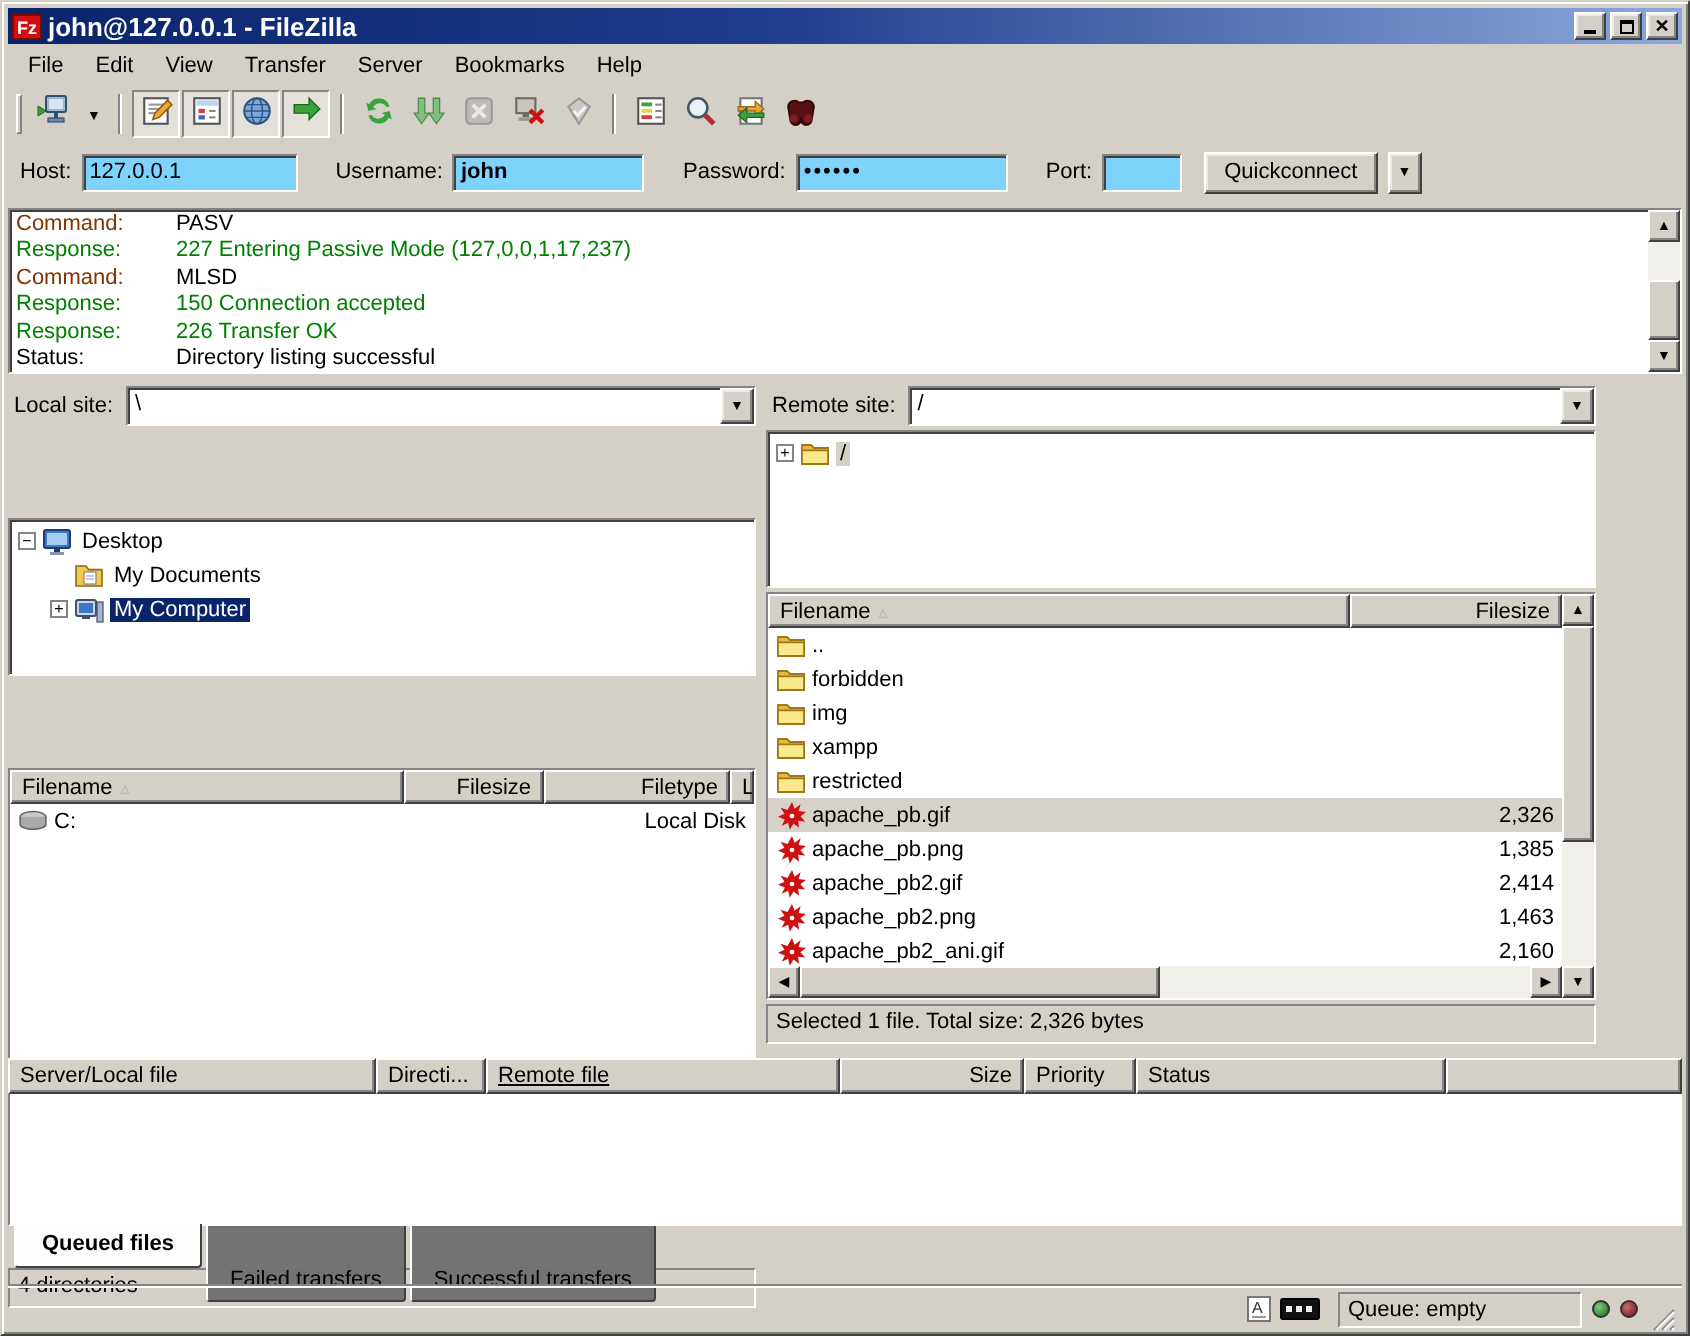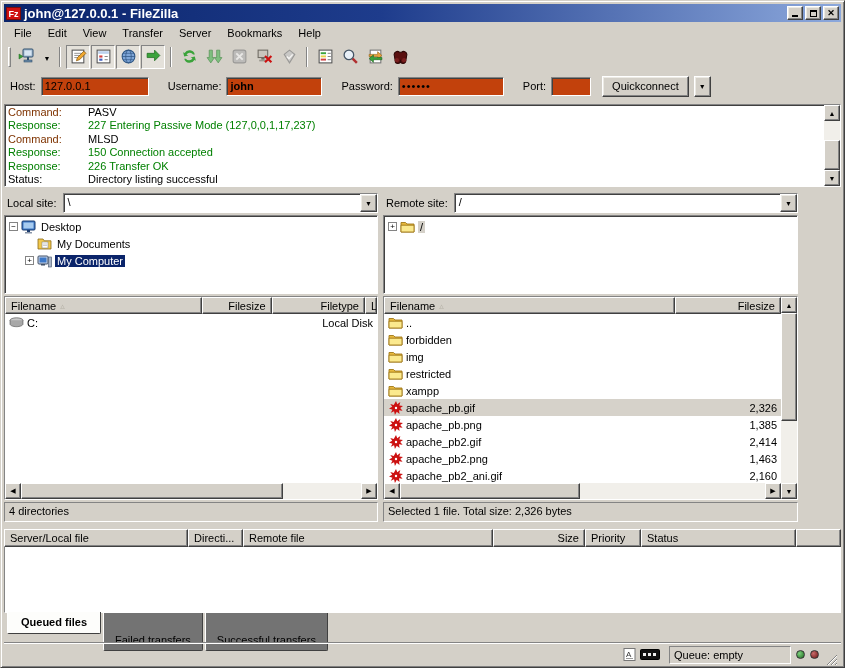--- a/index.html
+++ b/index.html
@@ -35,40 +35,40 @@
   .tsep { width:2px; height:20px; border-left:1px solid #848484; border-right:1px solid #fff; margin:0 4px; }
   .tbtn { width:24px; height:24px; display:flex; align-items:center; justify-content:center; }
   .tbtn.pressed { border:1px solid; border-color:#848484 #fff #fff #848484; background:#E4E1DA; }
   .tbtn.disabled { filter:grayscale(1) opacity(.75); }
   .tbtn .dd { font-size:7px; }
   .tbtn.narrow { width:14px; }
 
   
   .quickbar { height:30px; flex:none; display:flex; align-items:center; gap:5px; padding:0 6px; }
   .quickbar label { white-space:nowrap; }
-  .qc-input { height:19px; background:#c2410c; font-family:"Liberation Sans",sans-serif; font-size:11px; padding:1px 3px; outline:none; }
+  .qc-input { height:19px; background:#7dd3fc; font-family:"Liberation Sans",sans-serif; font-size:11px; padding:1px 3px; outline:none; }
   .qc-btn { height:21px; padding:0 9px; font-size:11px; font-family:"Liberation Sans",sans-serif; }
   .qc-dd { width:17px; height:21px; font-size:7px; display:flex; align-items:center; justify-content:center; }
 
   
   .log { height:83px; flex:none; margin-top:3px; background:#fff; position:relative; overflow:hidden; padding:1px 3px; }
   .log-line { display:flex; line-height:13.4px; white-space:nowrap; }
   .log-label { width:80px; flex:none; }
   .log-line.command .log-label, .log-line.command .log-text { color:#7F3300; }
   .log-line.command .log-text { color:#000; }
   .log-line.response .log-label, .log-line.response .log-text { color:#008000; }
   .vsb { position:absolute; top:0; right:0; bottom:0; width:16px; background:#F1EFEA; display:flex; flex-direction:column; }
   .sb-btn { width:16px; height:16px; flex:none; display:flex; align-items:center; justify-content:center; font-size:7px; background:#D4D0C8; border:1px solid; border-color:#fff #404040 #404040 #fff; box-shadow:inset -1px -1px 0 #848484; }
   .sb-thumb-v { width:16px; flex:none; background:#D4D0C8; border:1px solid; border-color:#fff #404040 #404040 #fff; box-shadow:inset -1px -1px 0 #848484; }
   .sb-track { flex:1; }
 
   
   .middle { height:329px; flex:none; display:flex; margin-top:6px; }
   .pane { display:flex; flex-direction:column; }
-  .pane.local { width:374px; }
+  .pane.local { width:374px;gap:44px; }
   .pane.remote { width:415px; }
   .vsplit { width:5px; }
 
   .sitebar { height:20px; flex:none; display:flex; align-items:center; }
   .sitebar .slabel { padding:0 6px 0 3px; white-space:nowrap; }
   .combo { flex:1; height:20px; display:flex; background:#fff; }
   .combo .cval { flex:1; padding:2px 4px; }
   .combo-dd { width:17px; height:18px; flex:none; font-size:7px; display:flex; align-items:center; justify-content:center; }
 
   .treebox { flex:none; height:79px; margin-top:2px; background:#fff; overflow:hidden; padding:2px 1px; }
@@ -99,21 +99,21 @@
 
   .hsb { height:16px; flex:none; background:#F1EFEA; display:flex; }
   .sb-thumb-h { height:16px; flex:none; background:#D4D0C8; border:1px solid; border-color:#fff #404040 #404040 #fff; box-shadow:inset -1px -1px 0 #848484; }
   .vscroll { width:16px; flex:none; background:#F1EFEA; display:flex; flex-direction:column; }
 
   .panestatus { height:20px; flex:none; margin-top:2px; background:#D4D0C8; border:1px solid; border-color:#848484 #fff #fff #848484; padding:2px 4px; white-space:nowrap; overflow:hidden; }
 
   
   .queuewrap { margin-top:7px; flex:none; display:flex; flex-direction:column; }
   .qheader { height:18px; flex:none; display:flex; background:#D4D0C8; }
-  .qheader .hcol.q0 { width:184px; } .qheader .hcol.q1 { width:55px; } .qheader .hcol.q2 { width:250px; }
+  .qheader .hcol.q0 { width:184px; } .qheader .hcol.q1 { width:55px; } .qheader .hcol.q2 { width:177px;text-decoration:underline; }
   .qheader .hcol.q3 { width:92px; } .qheader .hcol.q4 { width:56px; } .qheader .hcol.q5 { width:155px; }
   .qheader .hcol.q6 { flex:1; }
   .qbody { height:66px; flex:none; background:#fff; border:1px solid; border-color:#848484 #fff #fff #848484; border-top:none; }
 
   
   .tabsrow { height:22px; flex:none; display:flex; align-items:flex-start; padding-left:3px; }
   .tab { background:#737373; border:1px solid; border-color:#fff #404040 #404040 #fff; border-top:none; border-radius:0 0 2px 2px; padding:21px 11px 4px; margin-right:2px; white-space:nowrap; }
   .tab.active { background:#FDFDFB; font-weight:bold; padding:4px 13px 5px; position:relative; top:-1px; z-index:2; }
 
   .strip { height:7px; flex:none; }
@@ -489,33 +489,33 @@
                 <div class="cell c1 r"></div>
               </div>
               <div class="lrow">
                 <div class="cell c0">
                   <span class="ficon">
                     <svg width="15" height="12" viewBox="0 0 15 12">
                       <path d="M1 1.5h4.5L7 3h7v8H1z" fill="#E8B93E" stroke="#A07818" stroke-width="0.9"></path>
                       <path d="M1 4.2h13V11H1z" fill="#FBE98E" stroke="#A07818" stroke-width="0.9"></path>
                     </svg>
                   </span>
-                  <span>restricted</span>
+                  <span>xampp</span>
                 </div>
                 <div class="cell c1 r"></div>
               </div>
               <div class="lrow">
                 <div class="cell c0">
                   <span class="ficon">
                     <svg width="15" height="12" viewBox="0 0 15 12">
                       <path d="M1 1.5h4.5L7 3h7v8H1z" fill="#E8B93E" stroke="#A07818" stroke-width="0.9"></path>
                       <path d="M1 4.2h13V11H1z" fill="#FBE98E" stroke="#A07818" stroke-width="0.9"></path>
                     </svg>
                   </span>
-                  <span>xampp</span>
+                  <span>restricted</span>
                 </div>
                 <div class="cell c1 r"></div>
               </div>
               <div class="lrow sel-inactive">
                 <div class="cell c0">
                   <span class="ficon">
                     <svg width="14" height="14" viewBox="0 0 13 13">
                       <path fill="#CC1111" d="M6.5 0l1.2 3.1L10.5 1l-.9 3.2 3.4.4-2.6 2 2.2 2.4-3.3-.3.5 3.3-2.6-2-1.7 2.9-.8-3.3-3 1.4 1.5-2.9L0 6.9l3-1.5L1.2 2.7l3.2 1z"></path>
                       <circle cx="6.5" cy="6.5" r="1.1" fill="#fff"></circle>
                     </svg>

